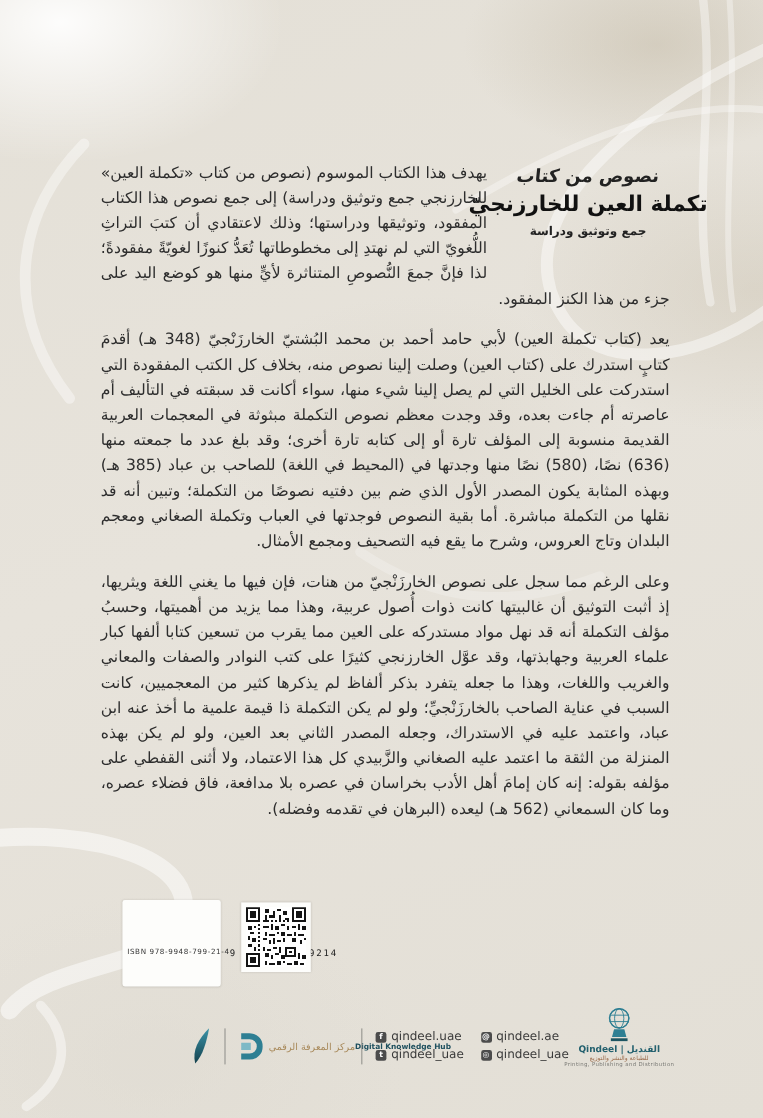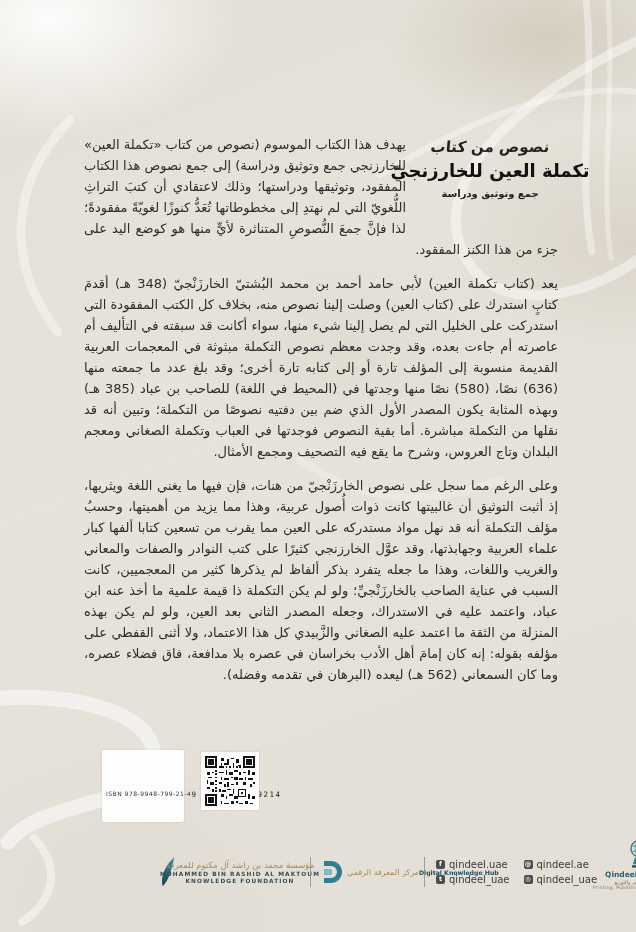--- a/index.html
+++ b/index.html
@@ -128,25 +128,20 @@
     <div class="logo-group">
       <svg width="16" height="32" viewBox="0 0 18 34">
         <defs>
           <linearGradient id="tg" x1="0" y1="0" x2="0" y2="1">
             <stop offset="0" stop-color="#3a93a8"></stop>
               <stop offset="1" stop-color="#14414d"></stop>
           </linearGradient>
         </defs>
         <path d="M16 0 C6 10 0 21 3 33 C10 26 14 12 16 0 Z" fill="url(#tg)"></path>
       </svg>
-      <div class="mbrf-text">
-        <div class="mbrf-ar">مؤسسة محمد بن راشد آل مكتوم للمعرفة</div>
-        <div class="mbrf-en">MOHAMMED BIN RASHID AL MAKTOUM</div>
-        <div class="mbrf-en">KNOWLEDGE FOUNDATION</div>
-      </div>
     </div>
 
     <div class="vsep"></div>
 
     <div class="logo-group">
       <svg width="20" height="24" viewBox="0 0 20 24">
         <path d="M2 1h7a10 10 0 0 1 0 22H2v-5h7a5 5 0 0 0 0-12H2z" fill="#2e7f93"></path>
         <path d="M2 9h8v6H2z" fill="#7db9c6"></path>
       </svg>
       <div class="dkh-text">

